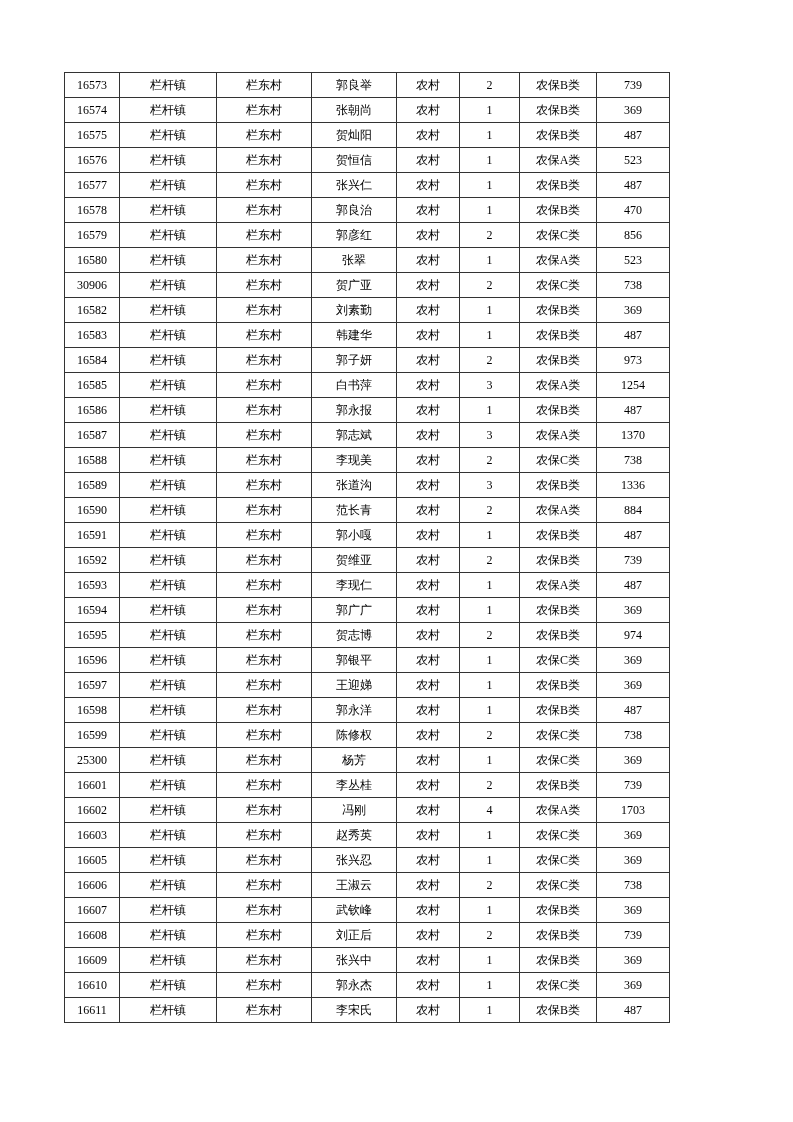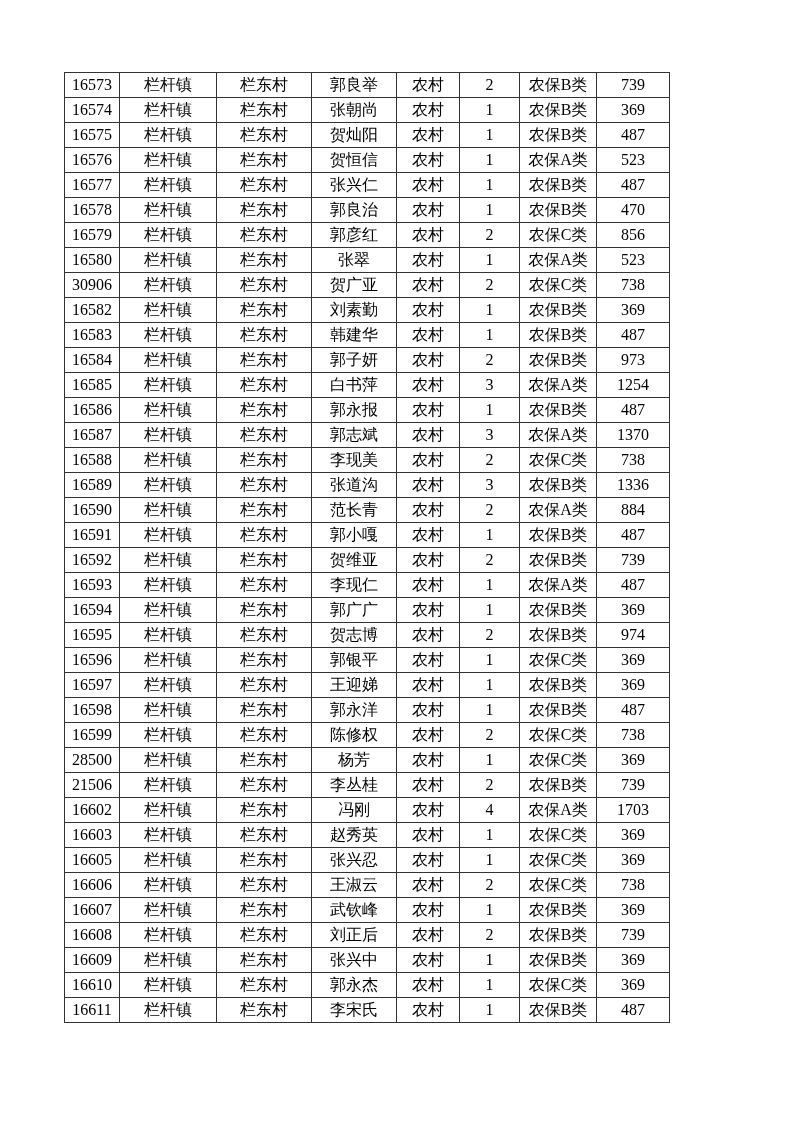--- a/index.html
+++ b/index.html
@@ -15,21 +15,21 @@
     overflow: hidden;
     font-family: "Liberation Serif", "DejaVu Serif", serif;
     color: #000000;
   }
   table.records {
     position: absolute;
     left: 64px;
     top: 72px;
     border-collapse: collapse;
     table-layout: fixed;
-    font-size: 16px;
+    font-size: 12px;
   }
   table.records td {
     border: 1px solid #333333;
     height: 24px;
     padding: 0 2px;
     text-align: center;
     vertical-align: middle;
     white-space: nowrap;
     overflow: hidden;
   }
@@ -323,31 +323,31 @@
           <td>16599</td>
           <td>栏杆镇</td>
           <td>栏东村</td>
           <td>陈修权</td>
           <td>农村</td>
           <td>2</td>
           <td>农保C类</td>
           <td>738</td>
         </tr>
         <tr>
-          <td>28500</td>
+          <td>25300</td>
           <td>栏杆镇</td>
           <td>栏东村</td>
           <td>杨芳</td>
           <td>农村</td>
           <td>1</td>
           <td>农保C类</td>
           <td>369</td>
         </tr>
         <tr>
-          <td>21506</td>
+          <td>16601</td>
           <td>栏杆镇</td>
           <td>栏东村</td>
           <td>李丛桂</td>
           <td>农村</td>
           <td>2</td>
           <td>农保B类</td>
           <td>739</td>
         </tr>
         <tr>
           <td>16602</td>

